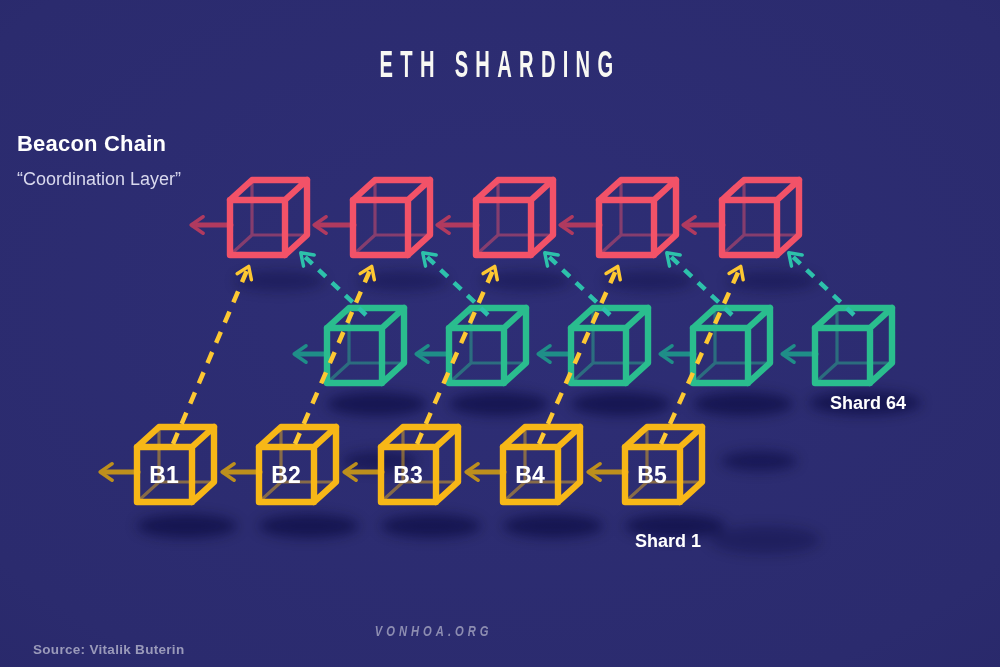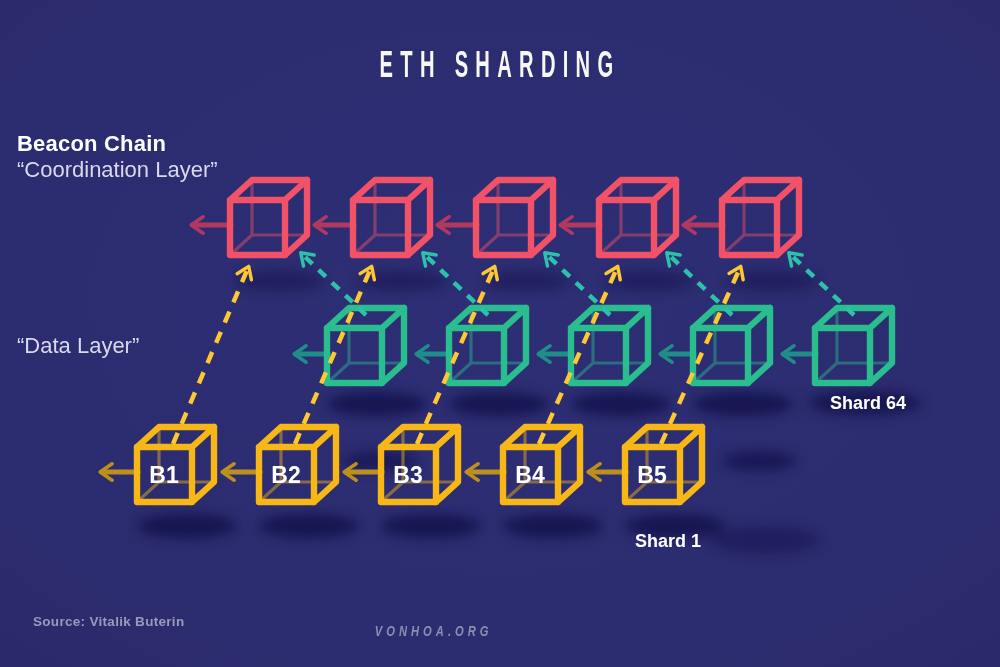--- a/index.html
+++ b/index.html
@@ -15,31 +15,31 @@
   svg.diagram{position:absolute;left:0;top:0;}
   .title{
     position:absolute;left:0;top:44px;width:1000px;text-align:center;
     color:#f8f8f3;font-size:36px;font-weight:800;white-space:nowrap;
   }
   .title .squeeze{
     display:inline-block;letter-spacing:13px;transform:scale(0.56,1);transform-origin:center;
   }
   .row-label{position:absolute;left:17px;color:#ffffff;}
   .row-label .t{font-size:22px;font-weight:700;letter-spacing:.2px;}
-  .row-label .s{font-size:22px;font-weight:400;color:#d9d9ee;margin-top:0;}
+  .row-label .s{font-size:18px;font-weight:400;color:#d9d9ee;margin-top:12px;}
   .beacon-label{top:131px;}
   .shard-label{top:333px;}
   .cube-caption{
     position:absolute;width:160px;text-align:center;color:#ffffff;
     font-size:18px;font-weight:700;
   }
   .cap-shard64{left:788px;top:393px;}
   .cap-shard1{left:588px;top:518px;margin-top:13px;}
   .footer-source{
-    position:absolute;left:33px;top:614px;color:#9a9aba;
+    position:absolute;left:33px;top:642px;color:#9a9aba;
     font-size:13.5px;font-weight:700;letter-spacing:.3px;text-align:center;
   }
   .footer-site{
     position:absolute;left:0;top:623px;width:868px;text-align:center;
     color:#8d8db1;font-size:14px;font-weight:700;font-style:italic;
   }
   .footer-site .squeeze{display:inline-block;letter-spacing:5px;transform:scale(0.8,1);transform-origin:center;}
   .blabel{font-family:"Liberation Sans", sans-serif;font-size:23px;font-weight:700;fill:#ffffff;}
 </style>
 </head>
@@ -172,21 +172,20 @@
   <div class="title">
     <span class="squeeze">ETH SHARDING</span>
   </div>
 
   <div class="row-label beacon-label">
     <div class="t">Beacon Chain</div>
     <div class="s">“Coordination Layer”</div>
   </div>
 
   <div class="row-label shard-label">
-    <div class="s">“Data Layer”</div>
   </div>
 
   <div class="cube-caption cap-shard64">Shard 64</div>
   <div class="cube-caption cap-shard1">Shard 1</div>
 
   <div class="footer-source">Source: Vitalik Buterin</div>
   <div class="footer-site">
     <span class="squeeze">VONHOA.ORG</span>
   </div>
 

